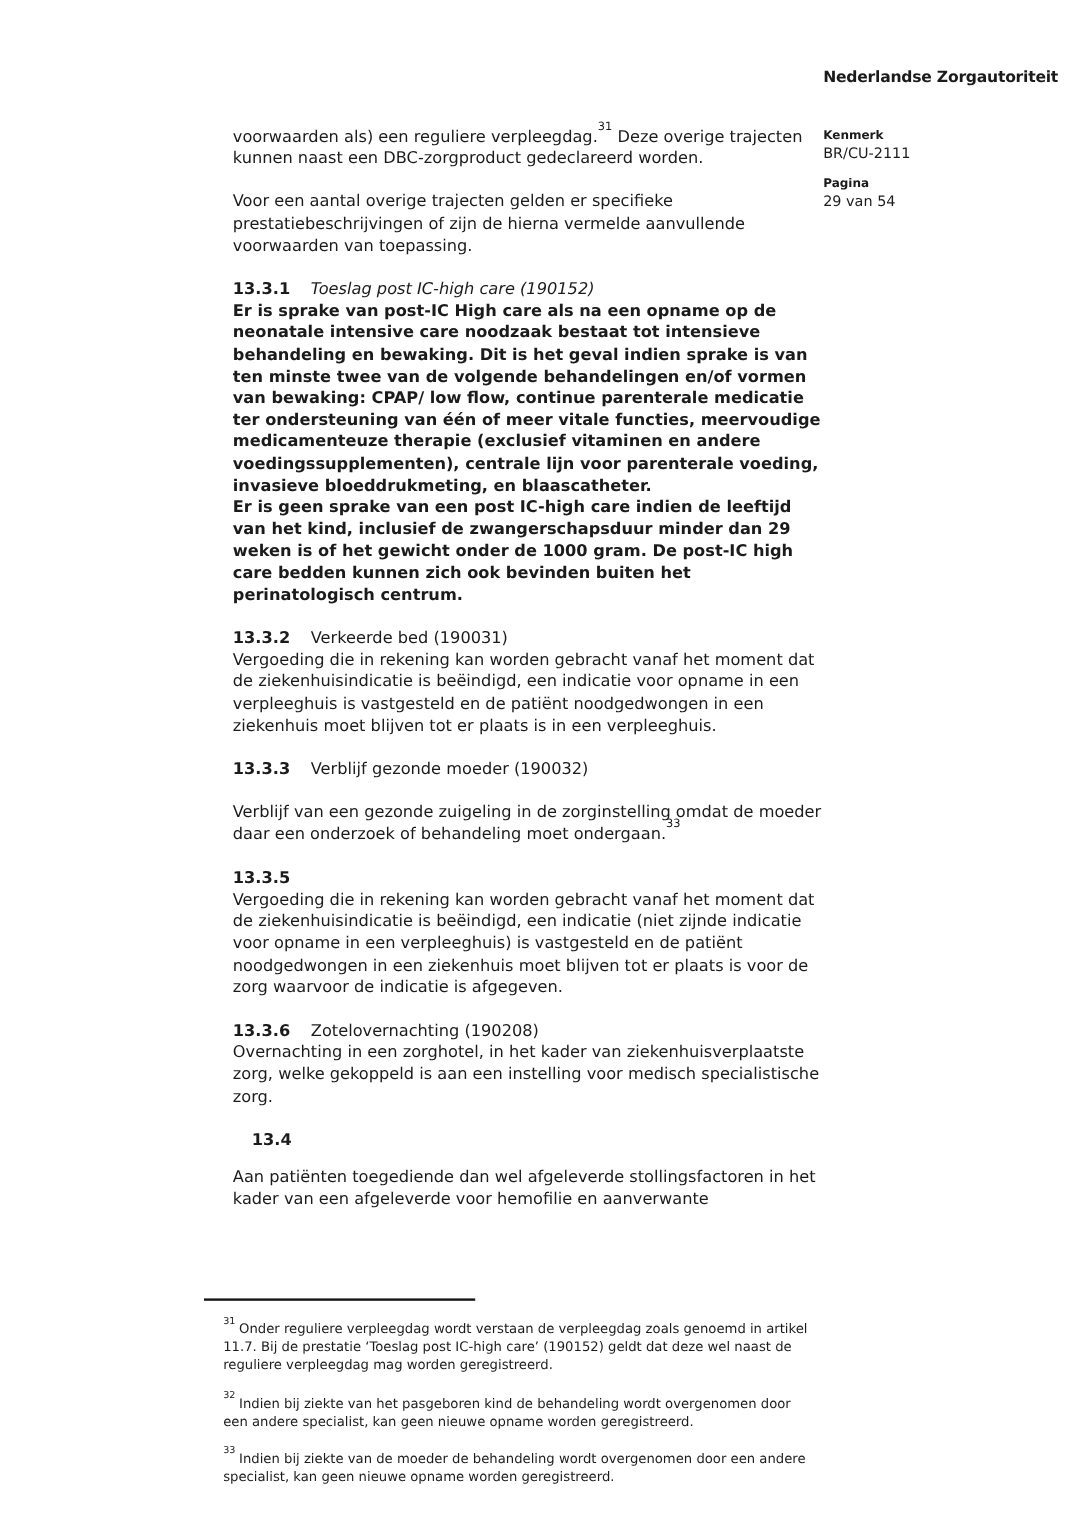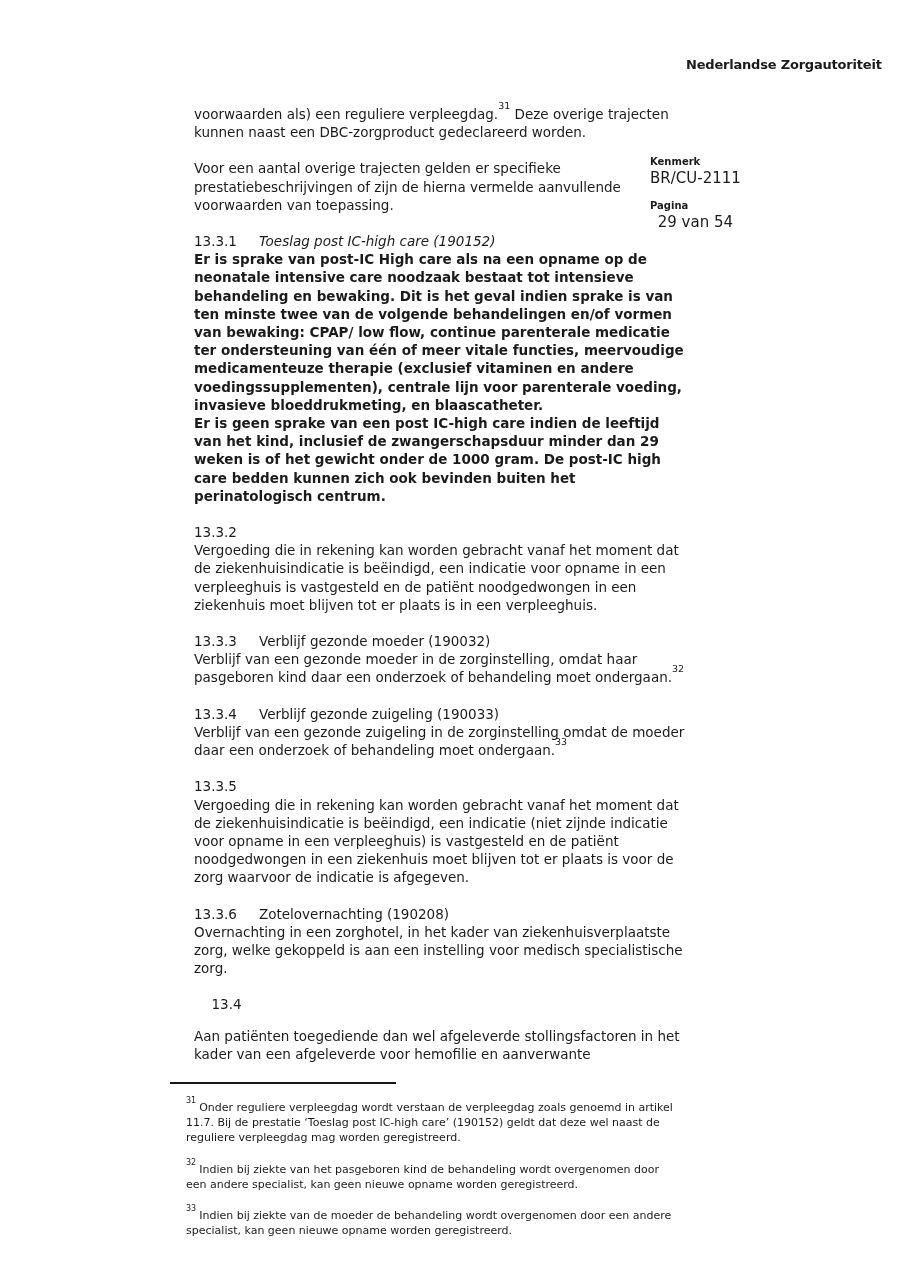--- a/index.html
+++ b/index.html
@@ -2,30 +2,30 @@
 <html><head>
 <meta charset="utf-8">
 <style>
   html,body{margin:0;padding:0;}
   body{
     width:900px;height:1273px;position:relative;background:#ffffff;
     font-family:"DejaVu Sans","Liberation Sans",sans-serif;color:#1b1b1b;
     overflow:hidden;
   }
   .brand{position:absolute;left:686px;top:57px;font-size:13px;font-weight:bold;letter-spacing:-0.2px;}
-  .meta{position:absolute;left:650px;top:108px;margin-top:48px;}
+  .meta{position:absolute;left:686px;top:108px;}
   .meta-label{font-size:10px;font-weight:bold;}
-  .meta-value{font-size:15px;margin-top:2px;text-align:center;}
+  .meta-value{font-size:12px;margin-top:2px;}
   .meta-gap{margin-top:13px;}
   .main{position:absolute;left:170px;top:105px;width:497px;font-size:13.5px;line-height:18.2px;margin-left:24px;}
   .main p{margin:0 0 18px 0;}
   .section{margin:0 0 18px 0;}
   .section p{margin:0;}
   .heading{display:flex;}
-  .h-num{flex:0 0 65px;font-weight:normal;}
+  .h-num{flex:0 0 65px;font-weight:bold;}
   .h-title{flex:1;}
   .italic{font-style:italic;}
   .pre{white-space:pre-line;font-weight:bold;}
   .sec-major{margin-bottom:13px;text-align:center;}
   sup.fnref{font-size:9.5px;line-height:0;position:relative;top:-4.5px;}
   .footnotes{position:absolute;left:170px;top:1082px;width:520px;font-size:11px;line-height:15.2px;}
   .fn-rule{width:226px;height:2px;background:#161616;margin:0 0 6px 0;}
   .fn{margin:16px;}
   .fn sup{font-size:8px;line-height:0;position:relative;top:-3px;}
   .fn .fn-text{margin-left:3px;}
@@ -53,37 +53,33 @@
       <span class="h-num">13.3.1</span>
       <span class="h-title italic">Toeslag post IC-high care (190152)</span>
     </div>
     <p class="pre">Er is sprake van post-IC High care als na een opname op de neonatale intensive care noodzaak bestaat tot intensieve behandeling en bewaking. Dit is het geval indien sprake is van ten minste twee van de volgende behandelingen en/of vormen van bewaking: CPAP/ low flow, continue parenterale medicatie ter ondersteuning van één of meer vitale functies, meervoudige medicamenteuze therapie (exclusief vitaminen en andere voedingssupplementen), centrale lijn voor parenterale voeding, invasieve bloeddrukmeting, en blaascatheter.
 Er is geen sprake van een post IC-high care indien de leeftijd van het kind, inclusief de zwangerschapsduur minder dan 29 weken is of het gewicht onder de 1000 gram. De post-IC high care bedden kunnen zich ook bevinden buiten het perinatologisch centrum.</p>
   </div>
 
   <div class="section">
     <div class="heading">
       <span class="h-num">13.3.2</span>
+      <span class="h-title">Verkeerde bed (190031)</span>
     </div>
     <p>Vergoeding die in rekening kan worden gebracht vanaf het moment dat de ziekenhuisindicatie is beëindigd, een indicatie voor opname in een verpleeghuis is vastgesteld en de patiënt noodgedwongen in een ziekenhuis moet blijven tot er plaats is in een verpleeghuis.</p>
   </div>
 
   <div class="section">
     <div class="heading">
       <span class="h-num">13.3.3</span>
       <span class="h-title">Verblijf gezonde moeder (190032)</span>
     </div>
-    <p><span>Verblijf van een gezonde moeder in de zorginstelling, omdat haar pasgeboren kind daar een onderzoek of behandeling moet ondergaan.</span><sup class="fnref">32</sup></p>
   </div>
 
   <div class="section">
-    <div class="heading">
-      <span class="h-num">13.3.4</span>
-      <span class="h-title">Verblijf gezonde zuigeling (190033)</span>
-    </div>
     <p><span>Verblijf van een gezonde zuigeling in de zorginstelling omdat de moeder daar een onderzoek of behandeling moet ondergaan.</span><sup class="fnref">33</sup></p>
   </div>
 
   <div class="section">
     <div class="heading">
       <span class="h-num">13.3.5</span>
     </div>
     <p>Vergoeding die in rekening kan worden gebracht vanaf het moment dat de ziekenhuisindicatie is beëindigd, een indicatie (niet zijnde indicatie voor opname in een verpleeghuis) is vastgesteld en de patiënt noodgedwongen in een ziekenhuis moet blijven tot er plaats is voor de zorg waarvoor de indicatie is afgegeven.</p>
   </div>
 

